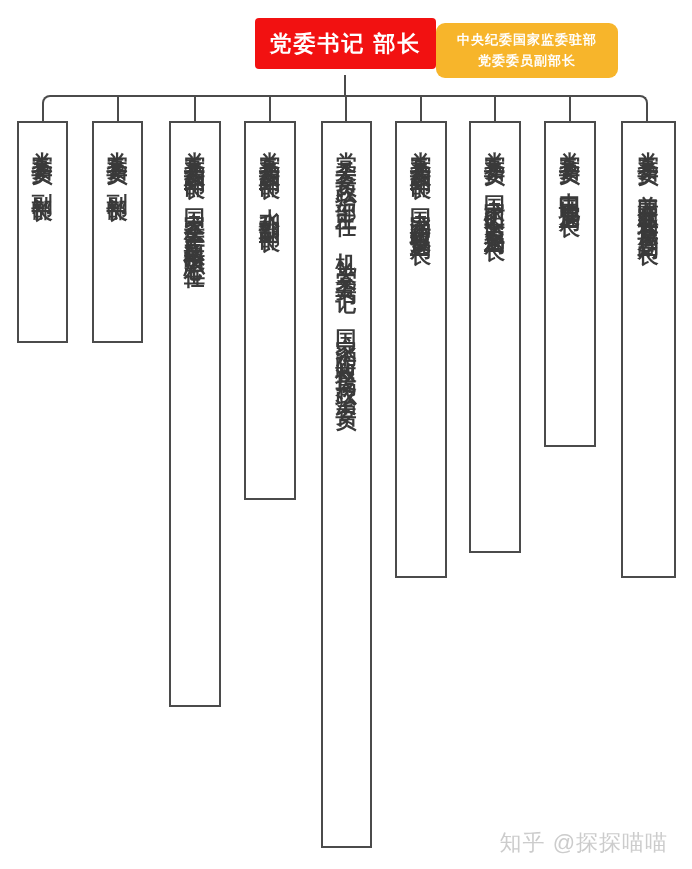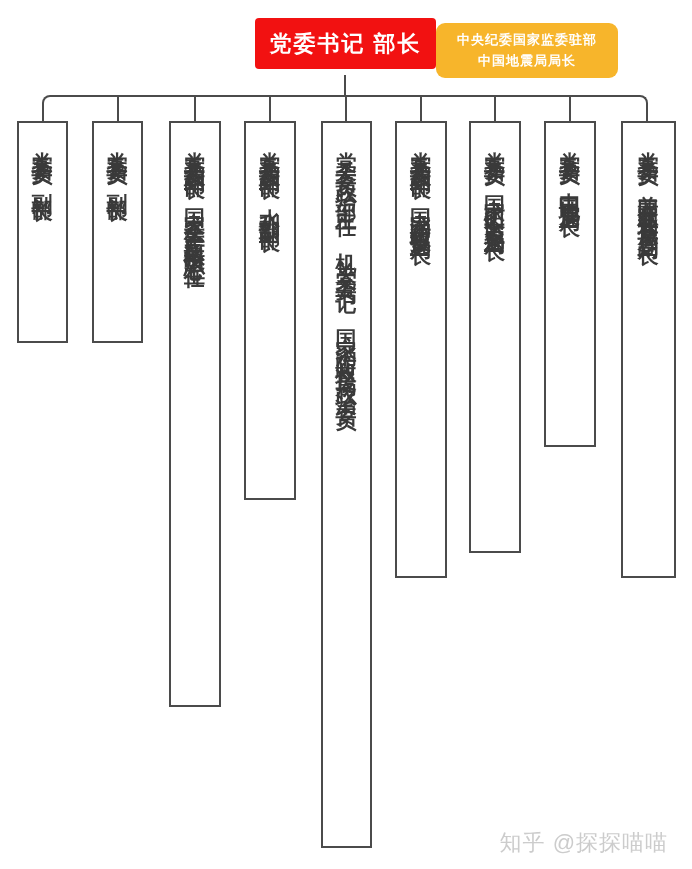--- a/index.html
+++ b/index.html
@@ -44,21 +44,21 @@
 </style>
 </head>
 <body>
 
 <div class="canvas">
 
   <div class="root-node">党委书记 部长</div>
 
   <div class="discipline-node">
     <div>中央纪委国家监委驻部</div>
-    <div>中国地震局局长</div>
+    <div>党委委员副部长</div>
   </div>
 
   <div class="trunk"></div>
   <div class="bracket"></div>
   <div class="stub" style="left:117px;"></div>
   <div class="stub" style="left:194px;"></div>
   <div class="stub" style="left:269px;"></div>
   <div class="stub" style="left:345px;"></div>
   <div class="stub" style="left:420px;"></div>
   <div class="stub" style="left:494px;"></div>

